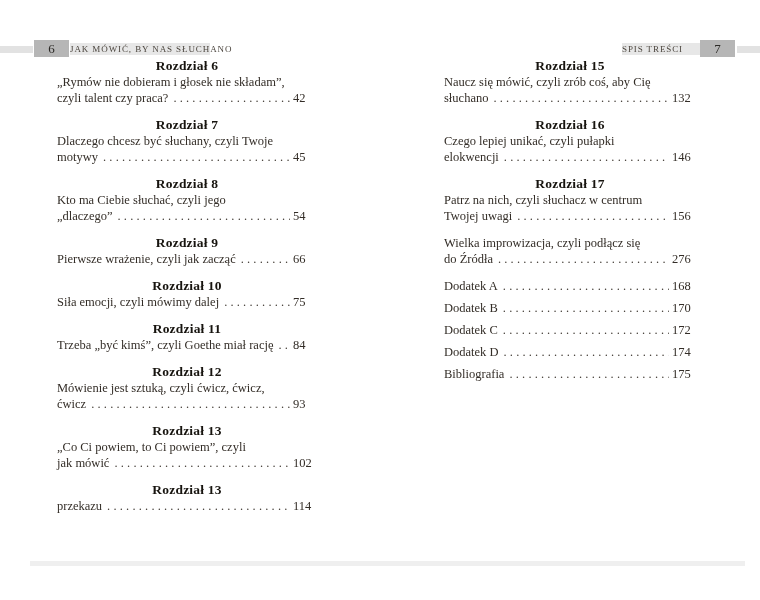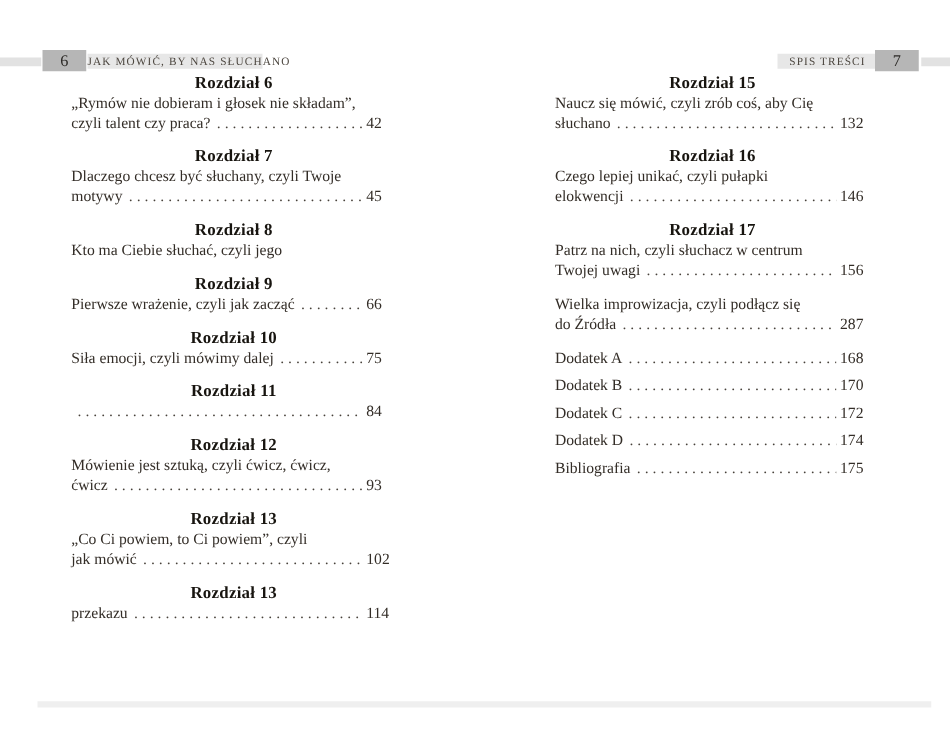--- a/index.html
+++ b/index.html
@@ -19,21 +19,21 @@
     font-size:13px; color:#2b2926;
   }
   .hdr-numbox.left { left:34px; }
   .hdr-numbox.right { left:700px; }
   .hdr-bar {
     position:absolute; top:43px; height:12px; background:#e7e7e7;
     display:flex; align-items:center;
     font-size:9px; letter-spacing:0.9px; color:#4c463f; white-space:nowrap;
   }
   .hdr-bar.left  { left:70px;  width:140px; }
-  .hdr-bar.right { left:622px; width:90px;  justify-content:center; padding-right:10px; }
+  .hdr-bar.right { left:622px; width:90px;  justify-content:flex-start; padding-right:10px; }
 
   
   .col { position:absolute; top:58px; font-size:12.5px; line-height:16px; }
   .col.left  { left:57px;  width:260px; }
   .col.right { left:444px; width:252px;font-family:Liberation Serif, serif; }
 
   .toc-entry { margin-bottom:11px; }
   .toc-heading { font-weight:bold; font-size:13.5px; color:#17140f; letter-spacing:0.2px;text-align:center; }
   .toc-title-line { }
   .toc-line { display:flex; align-items:baseline; }
@@ -90,20 +90,25 @@
       <span class="toc-text">motywy</span>
       <span class="leader"></span>
       <span class="pg">45</span>
     </div>
   </div>
       <div class="toc-entry">
     <div class="toc-heading">Rozdział 8</div>
     <div>
           <div class="toc-title-line">Kto ma Ciebie słuchać, czyli jego</div>
         </div>
+    <div class="toc-line">
+      <span class="toc-text">„dlaczego”</span>
+      <span class="leader"></span>
+      <span class="pg">54</span>
+    </div>
   </div>
       <div class="toc-entry">
     <div class="toc-heading">Rozdział 9</div>
     <div></div>
     <div class="toc-line">
       <span class="toc-text">Pierwsze wrażenie, czyli jak zacząć</span>
       <span class="leader"></span>
       <span class="pg">66</span>
     </div>
   </div>
@@ -113,20 +118,21 @@
     <div class="toc-line">
       <span class="toc-text">Siła emocji, czyli mówimy dalej</span>
       <span class="leader"></span>
       <span class="pg">75</span>
     </div>
   </div>
       <div class="toc-entry">
     <div class="toc-heading">Rozdział 11</div>
     <div></div>
     <div class="toc-line">
+      <span class="toc-text">Trzeba „być kimś”, czyli Goethe miał rację</span>
       <span class="leader"></span>
       <span class="pg">84</span>
     </div>
   </div>
       <div class="toc-entry">
     <div class="toc-heading">Rozdział 12</div>
     <div>
           <div class="toc-title-line">Mówienie jest sztuką, czyli ćwicz, ćwicz,</div>
         </div>
     <div class="toc-line">
@@ -189,21 +195,21 @@
       <span class="pg">156</span>
     </div>
   </div>
       <div class="toc-entry">
     <div>
           <div class="toc-title-line">Wielka improwizacja, czyli podłącz się</div>
         </div>
     <div class="toc-line">
       <span class="toc-text">do Źródła</span>
       <span class="leader"></span>
-      <span class="pg">287</span>
+      <span class="pg">276</span>
     </div>
   </div>
       <div class="backmatter">
         <div class="toc-line">
     <span class="toc-text">Dodatek A</span>
     <span class="leader"></span>
     <span class="pg">168</span>
   </div>
         <div class="toc-line">
     <span class="toc-text">Dodatek B</span>

